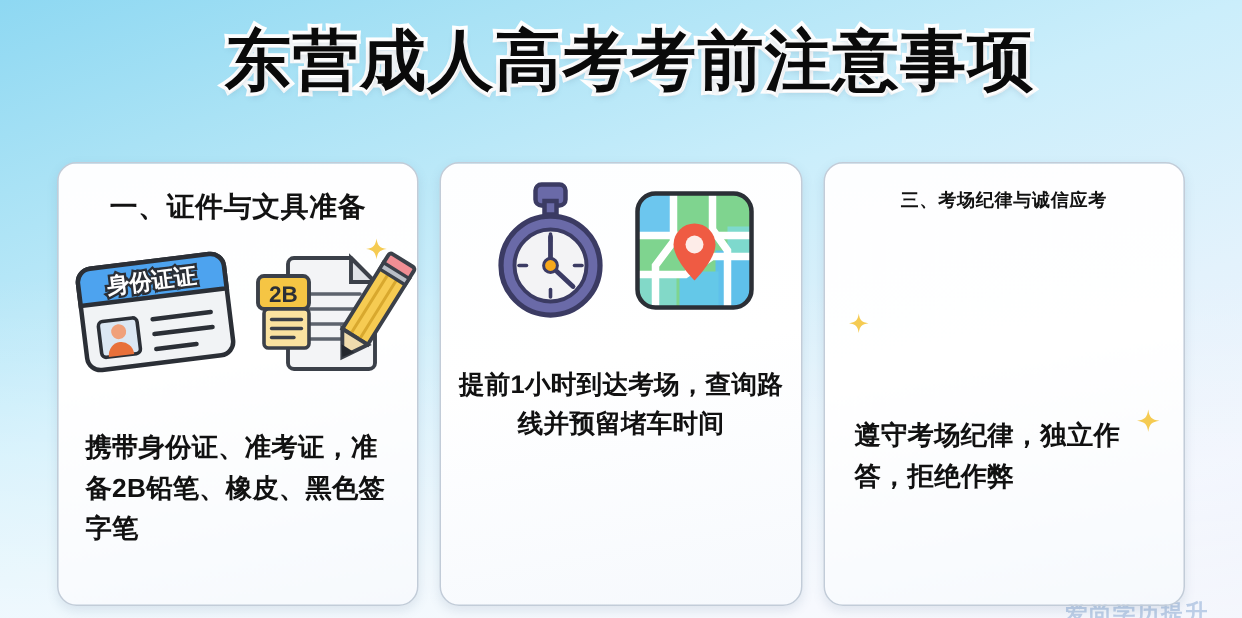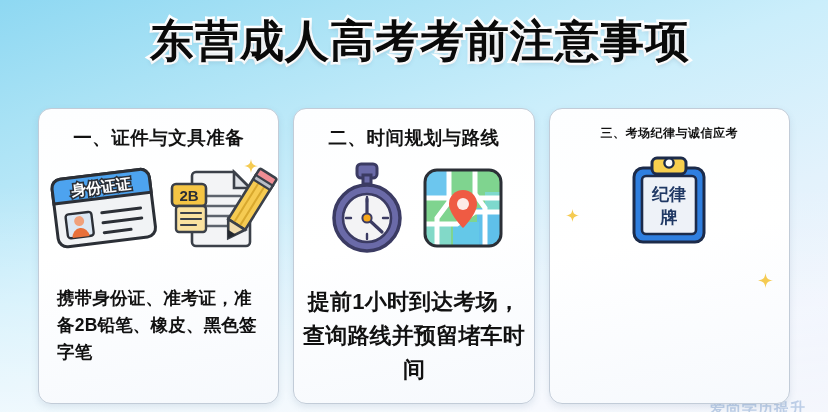--- a/index.html
+++ b/index.html
@@ -93,21 +93,21 @@
     gap: 14px;
   }
   .card-body {
     margin: 21px 16px 0 18px;
     font-size: 17.5px;
     line-height: 1.55;
     font-weight: 900;
     color: #111;
     letter-spacing: .2px;
   }
-  .card2 .card-body { text-align: center; margin-left: 8px; margin-right: 8px; font-size: 22px;}
+  .card2 .card-body { text-align: center; margin-left: 8px; margin-right: 8px; font-size: 17px;}
   .card3 .card-body { margin-left: 20px; }
 
   
   .sparkle {
     position: absolute;
     width: 14px; height: 14px;
     pointer-events: none;
   }
   .sparkle svg { display: block; width: 100%; height: 100%; }
   .sp-a { top: 50px;  right: 20px; }
@@ -196,21 +196,20 @@
               <path d="M67 71 h10 l-5 7 z" fill="#23272e"></path>
             </g>
           </svg>
         </div>
       </div>
 
       <div class="card-body">携带身份证、准考证，准备2B铅笔、橡皮、黑色签字笔</div>
     </div>
 
     <div class="card card2">
-      <div class="card-title">二、时间规划与路线</div>
 
       <div class="icon-row">
 
         <div>
           <svg width="84" height="92" viewBox="0 0 84 92">
             <rect x="32" y="2" width="20" height="14" rx="4" fill="#6a6aa8" stroke="#3b3b63" stroke-width="3"></rect>
             <rect x="38" y="13" width="8" height="9" fill="#6a6aa8" stroke="#3b3b63" stroke-width="3"></rect>
             <circle cx="42" cy="56" r="33" fill="#6a6aa8" stroke="#3b3b63" stroke-width="3.5"></circle>
             <circle cx="42" cy="56" r="24" fill="#f3f3f5" stroke="#3b3b63" stroke-width="2.6"></circle>
             <g stroke="#3b3b63" stroke-width="2.4" stroke-linecap="round">
@@ -266,31 +265,22 @@
           </svg>
       </div>
       <div class="sparkle sp-c">
         <svg viewBox="0 0 20 20">
             <path d="M10 0 C11 7 13 9 20 10 C13 11 11 13 10 20 C9 13 7 11 0 10 C7 9 9 7 10 0 Z" fill="#f5cb52"></path>
           </svg>
       </div>
 
       <div class="icon-row">
 
-        <div>
-          <svg width="76" height="92" viewBox="0 0 76 92">
-            <rect x="3" y="14" width="70" height="74" rx="9" fill="#2f7fe0" stroke="#1c2b4a" stroke-width="3"></rect>
-            <rect x="11" y="22" width="54" height="58" rx="4" fill="#eef2f8" stroke="#1c2b4a" stroke-width="2.6"></rect>
-            <rect x="21" y="4" width="34" height="16" rx="5" fill="#f7cf4e" stroke="#1c2b4a" stroke-width="3"></rect>
-            <circle cx="38" cy="9" r="4.6" fill="#fdfdfd" stroke="#1c2b4a" stroke-width="2.4"></circle>
-            <text x="38" y="46" font-family="'Liberation Sans',sans-serif" font-size="17" font-weight="900" fill="#1f3864" text-anchor="middle">纪律</text>
-            <text x="38" y="69" font-family="'Liberation Sans',sans-serif" font-size="17" font-weight="900" fill="#1f3864" text-anchor="middle">牌</text>
-          </svg>
-        </div>
-
-      </div>
-
+
+      </div>
+
+      <div class="card-body">遵守考场纪律，独立作答，拒绝作弊</div>
     </div>
 
   </div>
 
   <div class="watermark">爱尚学历提升</div>
 </div>
 
 </body></html>

